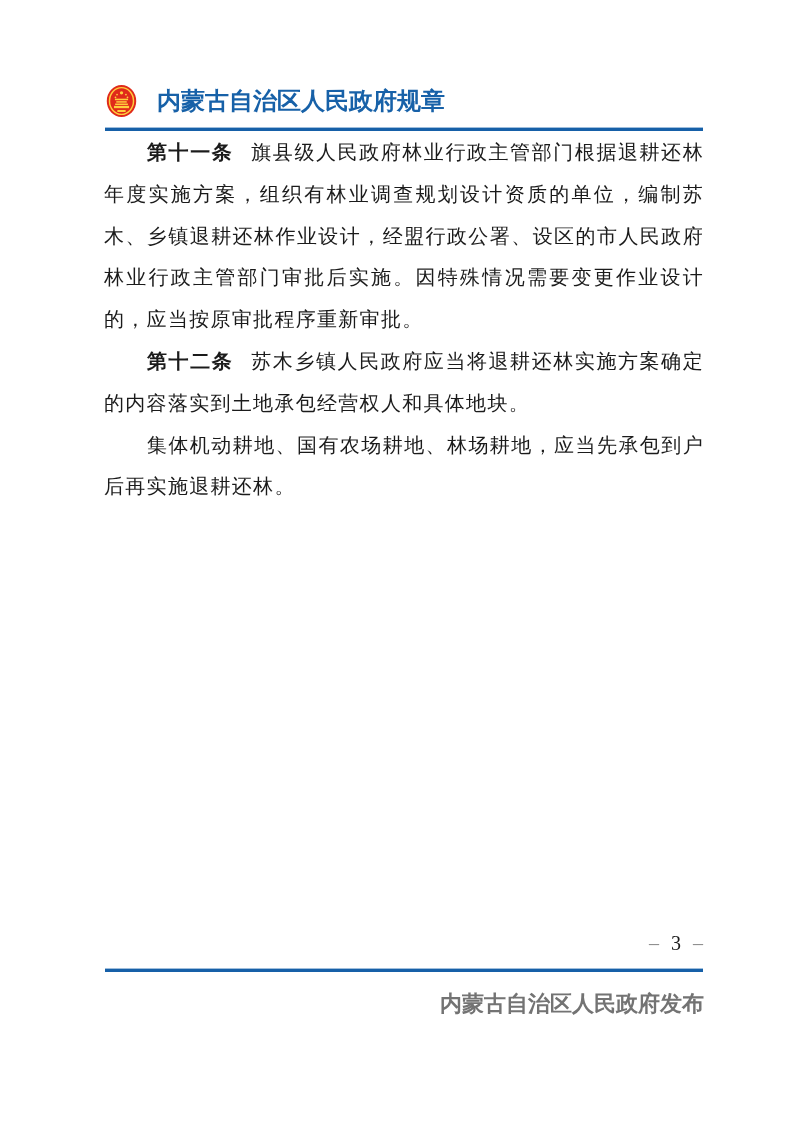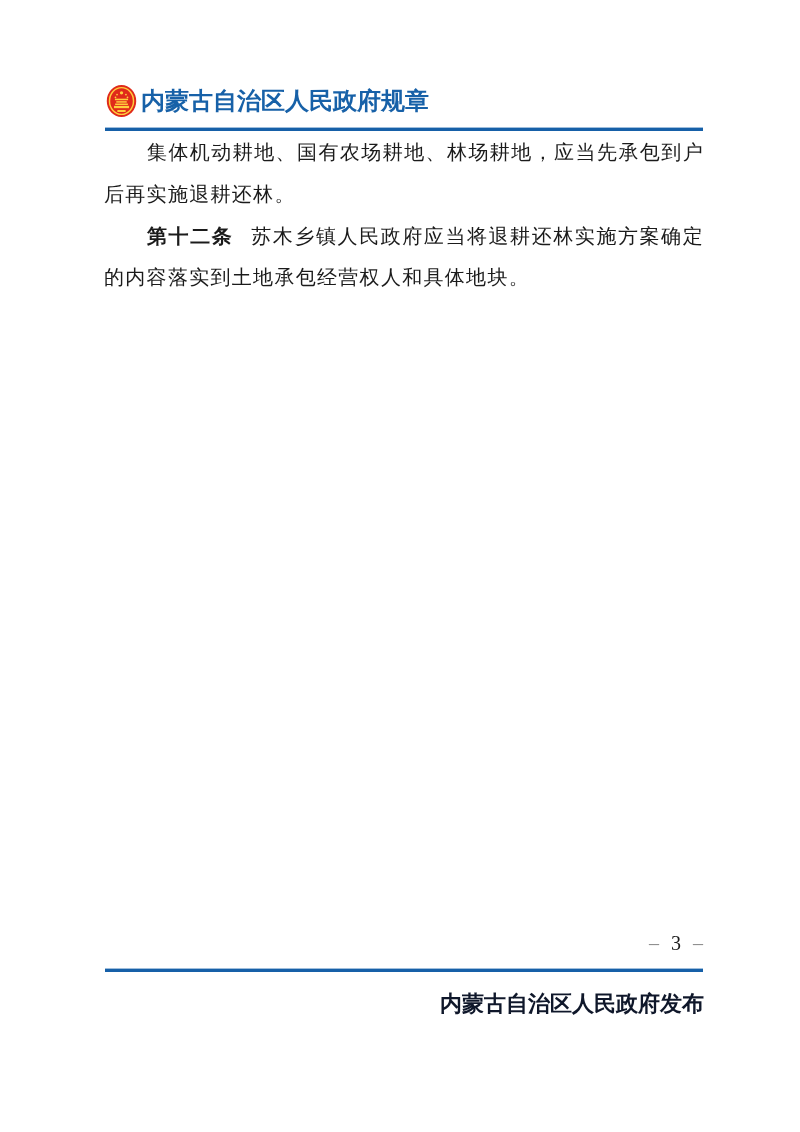--- a/index.html
+++ b/index.html
@@ -7,21 +7,21 @@
     position:relative;
     width:800px; height:1132px;
     background:#ffffff;
     overflow:hidden;
     font-family:"Liberation Serif","DejaVu Serif",serif;
   }
 
   
   .doc-header {
     position:absolute; left:106px; top:84px;
-    display:flex; align-items:center; gap:4px;
+    display:flex; align-items:center; gap:20px;
   }
   .emblem { display:block; width:31px; height:34px; }
   .emblem svg { display:block; width:31px; height:34px; }
   .doc-title {
     margin:0;
     font-family:"Liberation Sans","DejaVu Sans",sans-serif;
     font-weight:700;
     font-size:24px;
     letter-spacing:0px;
     color:#1761A8;
@@ -59,21 +59,21 @@
     font-family:"Liberation Serif","DejaVu Serif",serif;
     font-size:20px; color:#1b1b1b;
     letter-spacing:0;
   }
   .page-number .dash { color:#8a8a8a; }
   .page-number .num { margin:0 12px; }
   .publisher {
     position:absolute; right:96px; top:989px;
     font-family:"Liberation Sans","DejaVu Sans",sans-serif;
     font-weight:700; font-size:22px;
-    color:#0f172a;
+    color:#737373;
     white-space:nowrap;
   }
 </style>
 </head>
 <body>
 
 <div class="page">
 
   <header class="doc-header">
     <span class="emblem">
@@ -91,22 +91,23 @@
         <rect x="8.2" y="22" width="15.6" height="2.4" fill="#FFCE3D"></rect>
         <rect x="11.5" y="26.4" width="9" height="2" rx="1" fill="#FFCE3D"></rect>
       </svg>
     </span>
     <h1 class="doc-title">内蒙古自治区人民政府规章</h1>
   </header>
 
   <div class="rule rule-top"></div>
 
   <main class="doc-body">
+    <p class="para"><b class="lead">第十一条</b><span class="ptext">旗县级人民政府林业行政主管部门根据退耕还林年度实施方案，组织有林业调查规划设计资质的单位，编制苏木、乡镇退耕还林作业设计，经盟行政公署、设区的市人民政府林业行政主管部门审批后实施。因特殊情况需要变更作业设计的，应当按原审批程序重新审批。</span></p>
+    <p class="para"><b class="lead">第十二条</b><span class="ptext">苏木乡镇人民政府应当将退耕还林实施方案确定的内容落实到土地承包经营权人和具体地块。</span></p>
     <p class="para"><b class="lead"></b><span class="ptext">集体机动耕地、国有农场耕地、林场耕地，应当先承包到户后再实施退耕还林。</span></p>
-    <p class="para"><b class="lead">第十二条</b><span class="ptext">苏木乡镇人民政府应当将退耕还林实施方案确定的内容落实到土地承包经营权人和具体地块。</span></p>
   </main>
 
   <div class="page-number"><span class="dash">–</span><span class="num">3</span><span class="dash">–</span></div>
 
   <div class="rule rule-bottom"></div>
 
   <div class="publisher">内蒙古自治区人民政府发布</div>
 
 </div>
 

